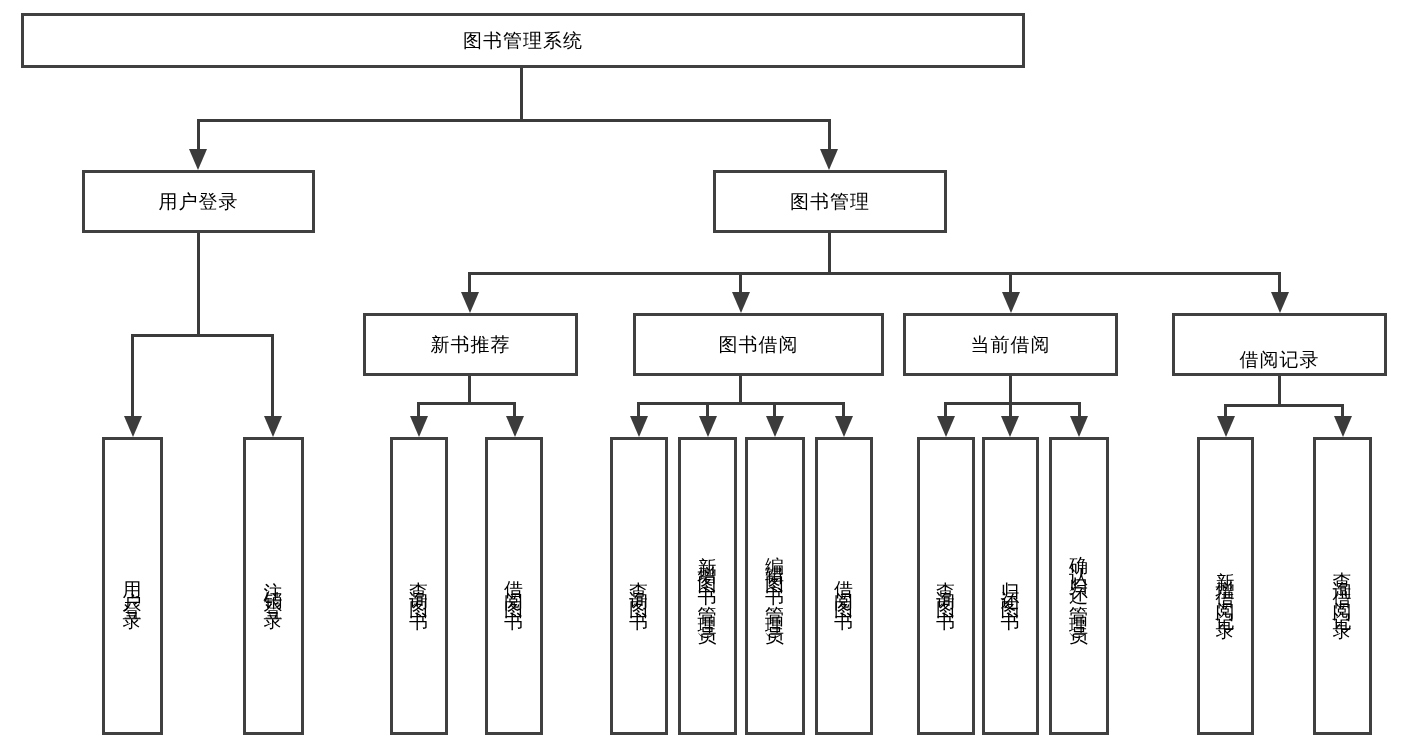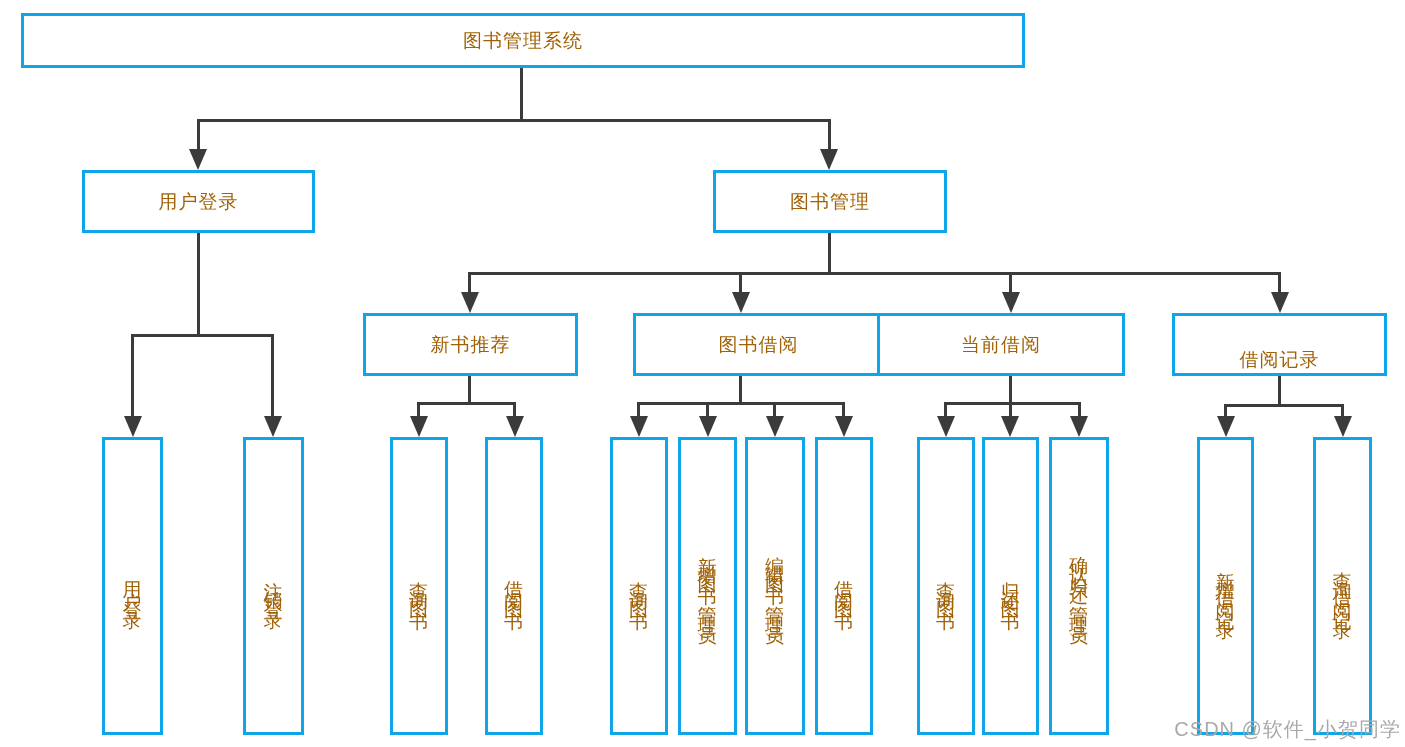--- a/index.html
+++ b/index.html
@@ -1,23 +1,23 @@
 <!DOCTYPE html>
 <html><head>
 <meta charset="utf-8">
 <style>
   html,body{margin:0;padding:0;background:#ffffff;}
   #stage{
     position:relative;width:1405px;height:747px;background:#ffffff;overflow:hidden;
     font-family:"Liberation Sans","DejaVu Sans",sans-serif;
   }
   .box{
-    position:absolute;background:#ffffff;border:3px solid #0ea5e9;box-sizing:border-box;
+    position:absolute;background:#ffffff;border:3px solid #404040;box-sizing:border-box;
     display:flex;align-items:center;justify-content:center;
-    color:#a16207;font-size:19px;letter-spacing:1px;
+    color:#000000;font-size:19px;letter-spacing:1px;
   }
   .vbox{
     font-size:19px;
   }
   .vbox .vtext{
     writing-mode:vertical-rl;text-orientation:mixed;letter-spacing:10px;line-height:1;
   }
   .hline,.vline{position:absolute;background:#3b3b3b;}
   .hline{height:3px;}
   .vline{width:3px;}
@@ -46,21 +46,21 @@
   <div class="box" style="left:363px;top:313px;width:215px;height:63px;">
     <span>新书推荐</span>
   </div>
 
   <div class="box" style="left:713px;top:170px;width:234px;height:63px;">
     <span>图书管理</span>
   </div>
   <div class="box" style="left:633px;top:313px;width:251px;height:63px;">
     <span>图书借阅</span>
   </div>
-  <div class="box" style="left:877px;top:313px;width:248px;height:63px;">
+  <div class="box" style="left:903px;top:313px;width:215px;height:63px;">
     <span>当前借阅</span>
   </div>
   <div class="box" style="left:1172px;top:313px;width:215px;height:63px;align-items:flex-end;">
     <span>借阅记录</span>
   </div>
 
   <div class="box vbox" style="left:102px;top:437px;width:61px;height:298px;">
     <span class="vtext">用户登录</span>
   </div>
   <div class="box vbox" style="left:243px;top:437px;width:61px;height:298px;">
@@ -156,15 +156,14 @@
   <div class="vline" style="left:1078px;top:402px;height:19px;"></div>
   <div class="arrow" style="left:1070px;top:416px;"></div>
 
   <div class="vline" style="left:1278px;top:376px;height:31px;"></div>
   <div class="hline" style="left:1224px;top:404px;width:120px;"></div>
   <div class="vline" style="left:1224px;top:404px;height:17px;"></div>
   <div class="arrow" style="left:1217px;top:416px;"></div>
   <div class="vline" style="left:1341px;top:404px;height:17px;"></div>
   <div class="arrow" style="left:1334px;top:416px;"></div>
 
-  <div class="watermark">CSDN @软件_小贺同学</div>
 
 </div>
 
 </body></html>

